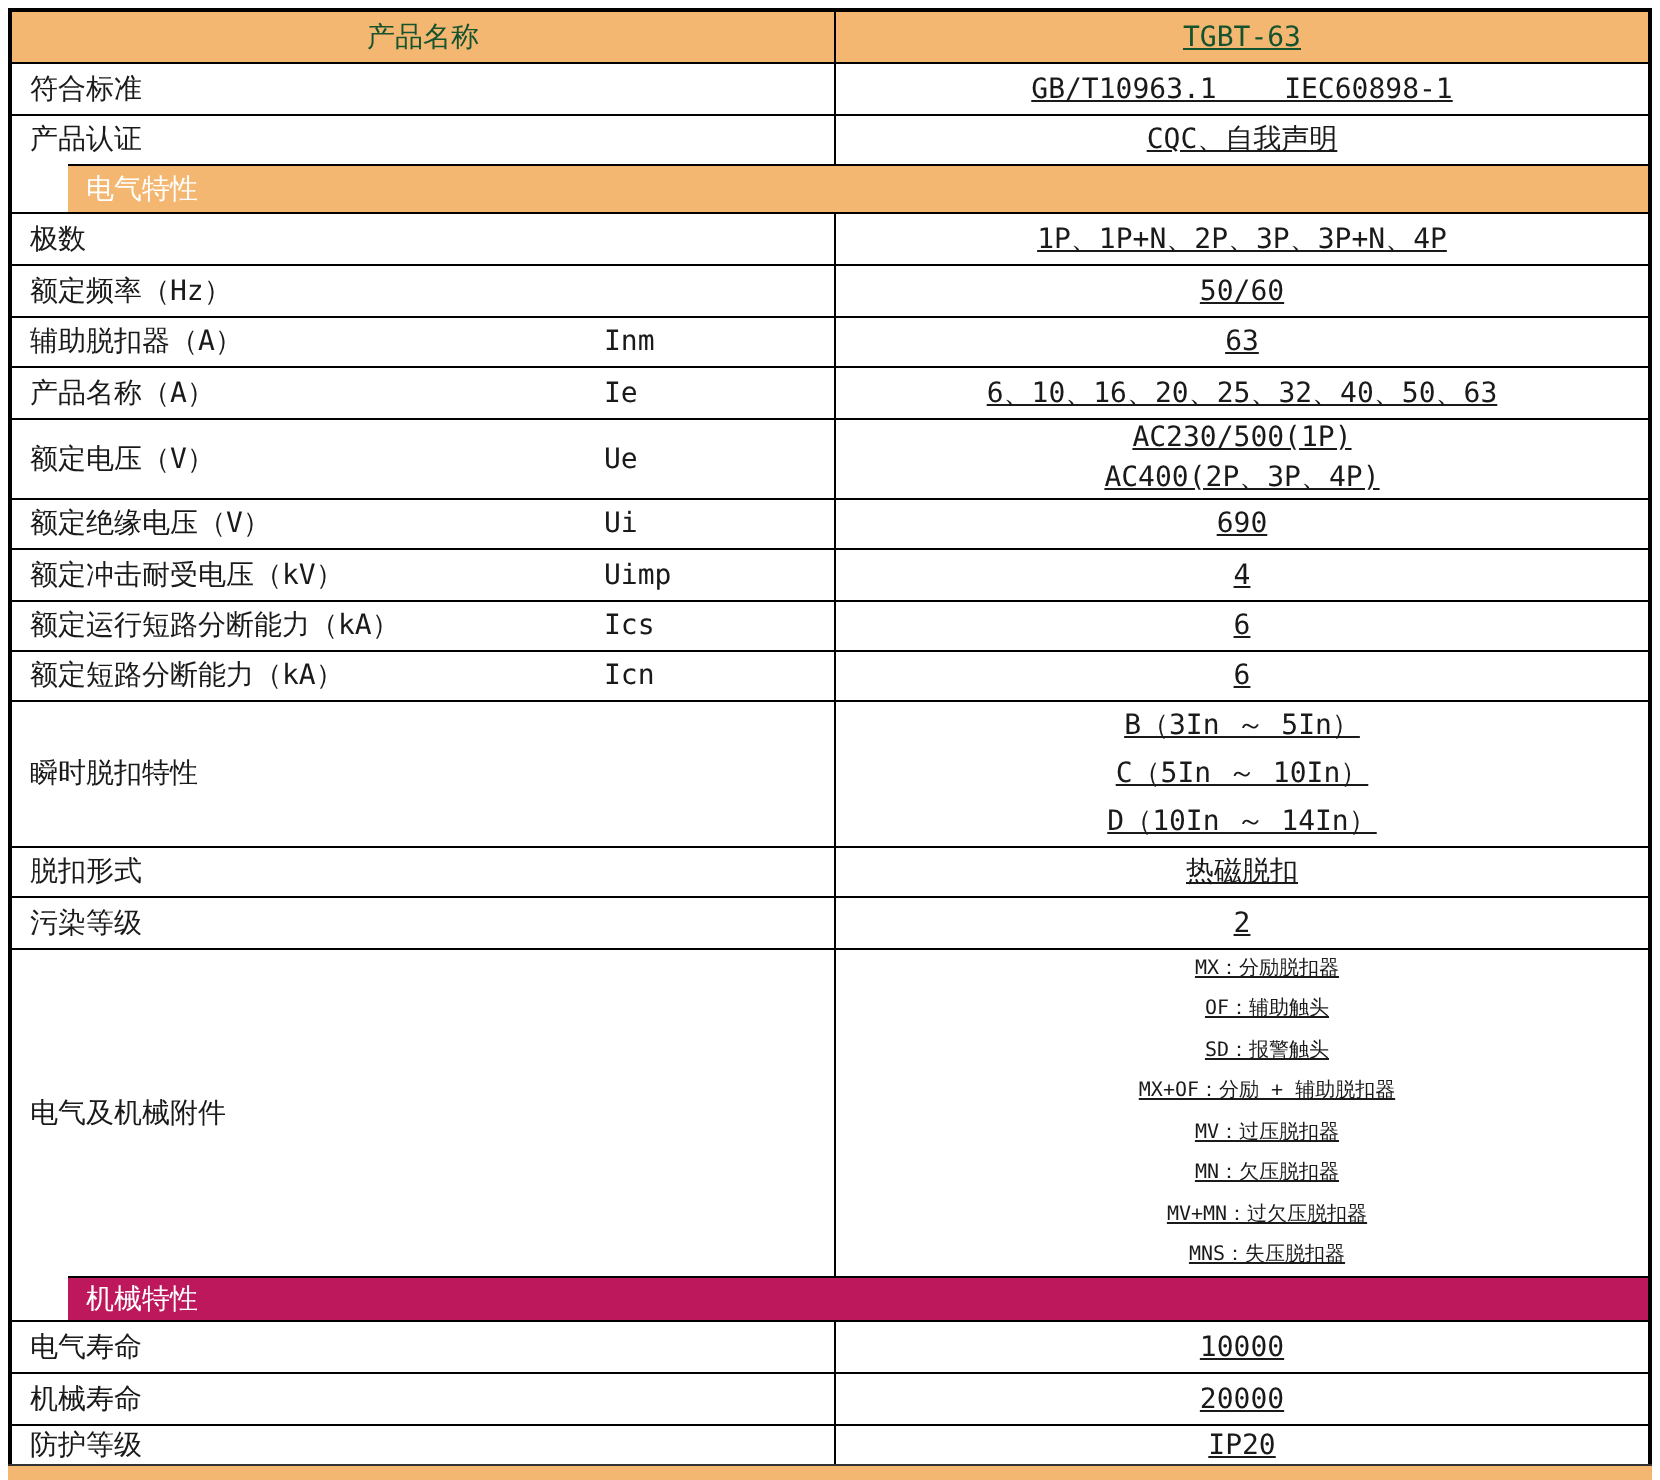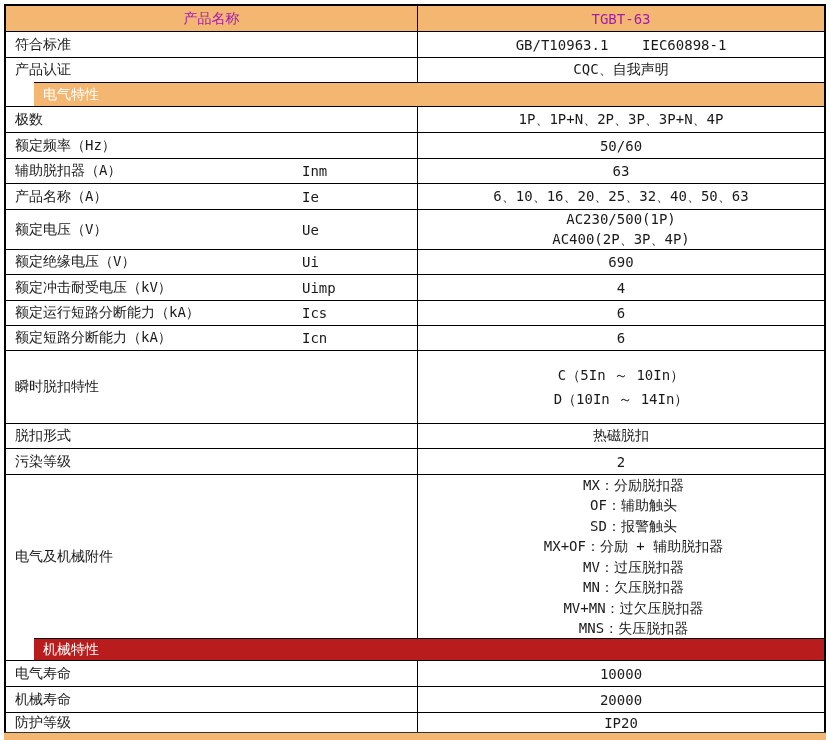--- a/index.html
+++ b/index.html
@@ -15,26 +15,26 @@
   .row{display:flex;border-top:1px solid #000;box-sizing:border-box;align-items:stretch;}
   .row:first-child{border-top:none;}
   .cell-l{
     width:412px;min-width:412px;border-right:1px solid #000;box-sizing:border-box;
     position:relative;display:flex;align-items:center;padding-left:9px;
   }
   .cell-r{
     flex:1;display:flex;flex-direction:column;justify-content:center;
     align-items:center;text-align:center;box-sizing:border-box;padding:0 4px;
   }
-  .val,.val-line{white-space:pre-wrap;}
+  .val,.val-line{white-space:pre-wrap;text-decoration:underline;}
   .sym{position:absolute;left:296px;top:50%;transform:translateY(-50%);}
-  .hdr{color:#a21caf;}
+  .hdr{color:#14532d;}
   .hdr .cell-l{justify-content:center;padding-left:0;border-right:1px solid #000;}
   .section{color:#ffffff;display:flex;align-items:center;padding-left:9px;box-sizing:border-box;margin-left:28px;}
-  .small .val-line{font-size:14px;line-height:20.5px;margin-left:25px;}
+  .small .val-line{font-size:10px;line-height:20.5px;margin-left:25px;}
   .mid .val-line{line-height:19.5px;}
   .trip .val-line{line-height:24px;}
   .bottom-strip{
     position:absolute;left:4px;width:822px;bottom:0;height:8px;
     border-top:1px solid #333;box-sizing:border-box;
   }
 </style>
 </head>
 <body>
 
@@ -158,20 +158,21 @@
     <div class="cell-r">
       <span class="val">6</span>
     </div>
   </div>
 
   <div class="row trip" style="height:73px">
     <div class="cell-l">
       <span class="lab">瞬时脱扣特性</span>
     </div>
     <div class="cell-r">
+      <div class="val-line">B（3In ～ 5In）</div>
       <div class="val-line">C（5In ～ 10In）</div>
       <div class="val-line">D（10In ～ 14In）</div>
     </div>
   </div>
 
   <div class="row" style="height:25px">
     <div class="cell-l">
       <span class="lab">脱扣形式</span>
     </div>
     <div class="cell-r">
@@ -197,21 +198,21 @@
       <div class="val-line">OF：辅助触头</div>
       <div class="val-line">SD：报警触头</div>
       <div class="val-line">MX+OF：分励 + 辅助脱扣器</div>
       <div class="val-line">MV：过压脱扣器</div>
       <div class="val-line">MN：欠压脱扣器</div>
       <div class="val-line">MV+MN：过欠压脱扣器</div>
       <div class="val-line">MNS：失压脱扣器</div>
     </div>
   </div>
 
-  <div class="row section accent" style="height: 22px; background-color: #b91c1c;">
+  <div class="row section accent" style="height: 22px; background-color: #be185d;">
     <span>机械特性</span>
   </div>
 
   <div class="row" style="height:26px">
     <div class="cell-l">
       <span class="lab">电气寿命</span>
     </div>
     <div class="cell-r">
       <span class="val">10000</span>
     </div>

